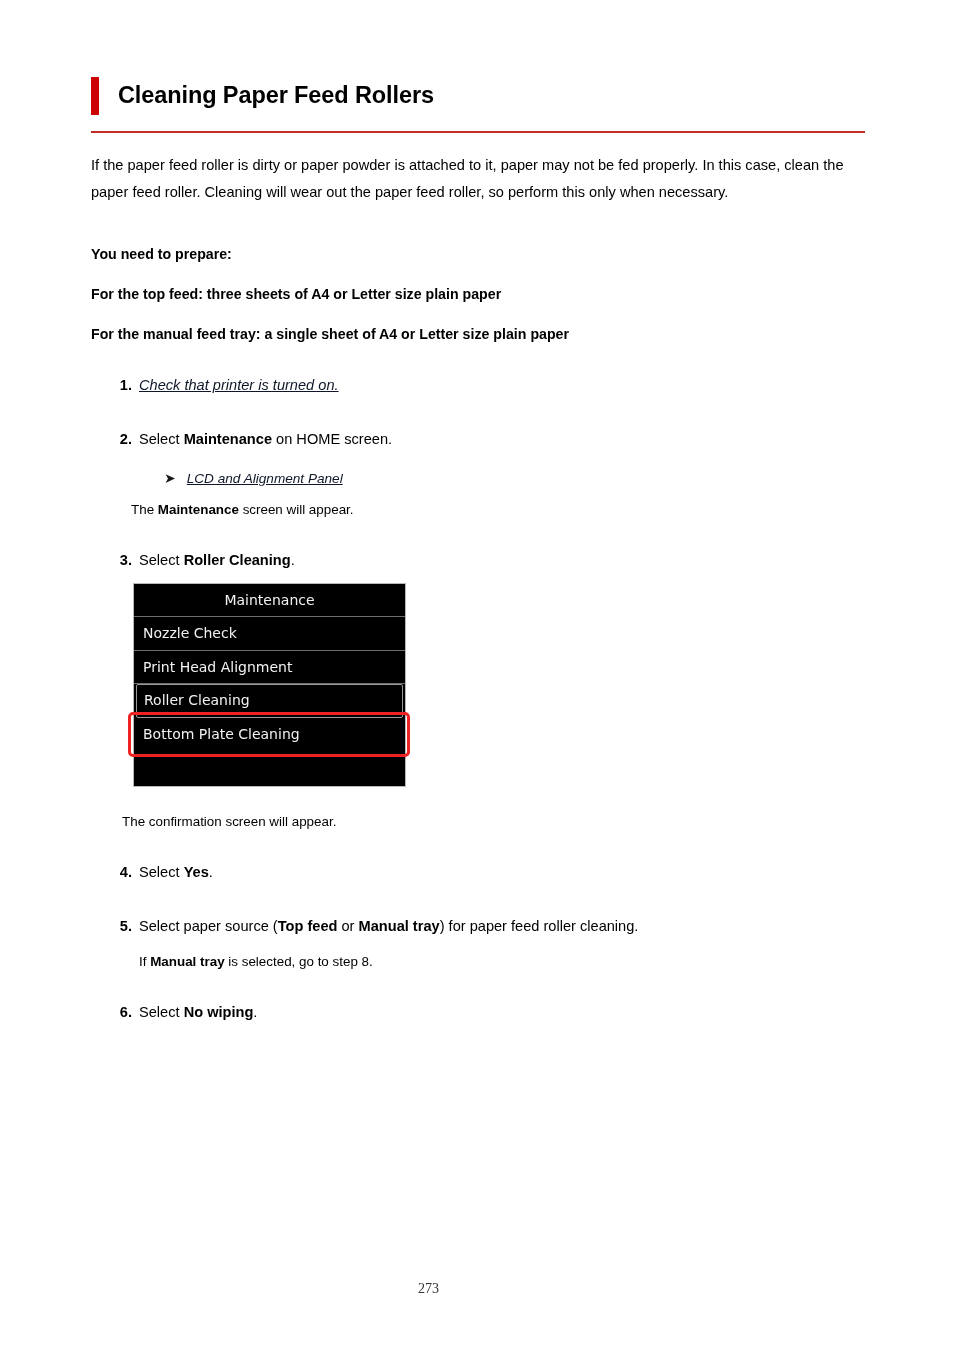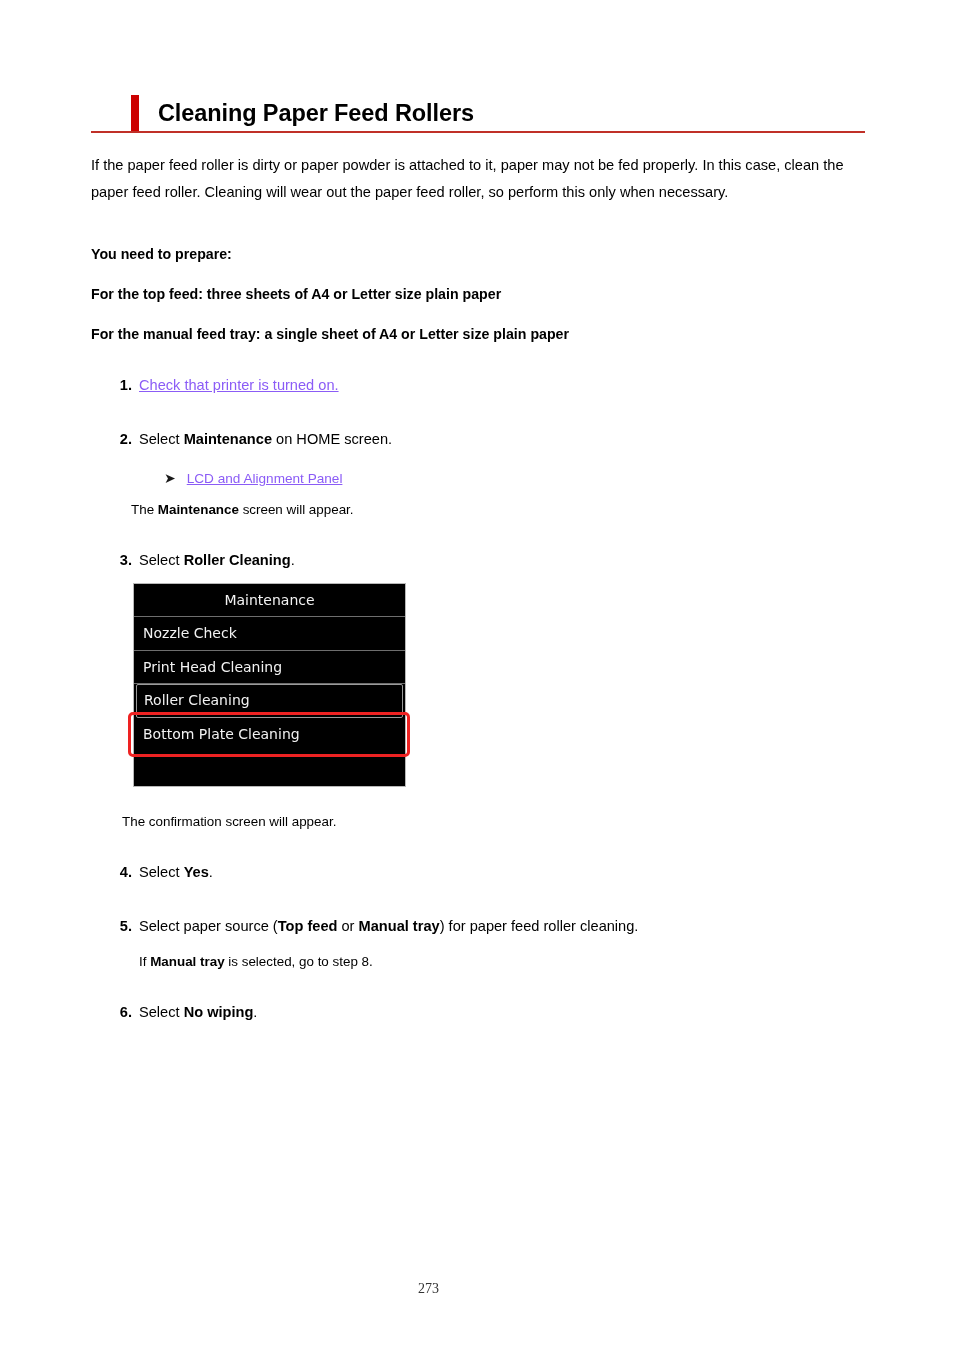--- a/index.html
+++ b/index.html
@@ -20,23 +20,22 @@
     left: 0; top: 0;
     width: 954px;
     height: 1350px;
     overflow: hidden;
   }
 
   
   .title-block {
     position: absolute;
     left: 91px;
-    top: 94px;
+    top: 76px;
     width: 774px;
-    margin-left: 40px;
   }
   .title-row {
     display: flex;
     align-items: center;
     height: 40px;
   }
   .title-bar {
     width: 8px;
     height: 38px;
     background: #cc0000;
@@ -104,22 +103,23 @@
     margin-top: 15px;
   }
   .step-1 { left: 106px; top: 375px; }
   .step-2 { left: 106px; top: 429px; }
   .step-3 { left: 106px; top: 550px; }
   .step-4 { left: 106px; top: 862px; }
   .step-5 { left: 106px; top: 916px; }
   .step-6 { left: 106px; top: 1002px; }
 
   .link {
-    color: #8b5cf6;
+    color: #0f172a;
     text-decoration: underline;
+    font-style: italic;
   }
 
   .sublink-row {
     margin-top: 18px;
     margin-left: 25px;
     display: flex;
     align-items: baseline;
     font-size: 13.6px;
   }
   .arrow-glyph {
@@ -247,21 +247,21 @@
   <div class="step step-3">
     <span class="step-num">3.</span>
     <div class="step-body">
       <span>Select </span><b>Roller Cleaning</b><span>.</span>
     </div>
   </div>
 
   <div class="lcd">
     <div class="lcd-title">Maintenance</div>
     <div class="lcd-item">Nozzle Check</div>
-    <div class="lcd-item">Print Head Cleaning</div>
+    <div class="lcd-item">Print Head Alignment</div>
     <div class="lcd-item selected">Roller Cleaning</div>
     <div class="lcd-item last">Bottom Plate Cleaning</div>
   </div>
   <div class="lcd-highlight"></div>
 
   <div class="note-under-step note-confirm">The confirmation screen will appear.</div>
 
   <div class="step step-4">
     <span class="step-num">4.</span>
     <div class="step-body">

